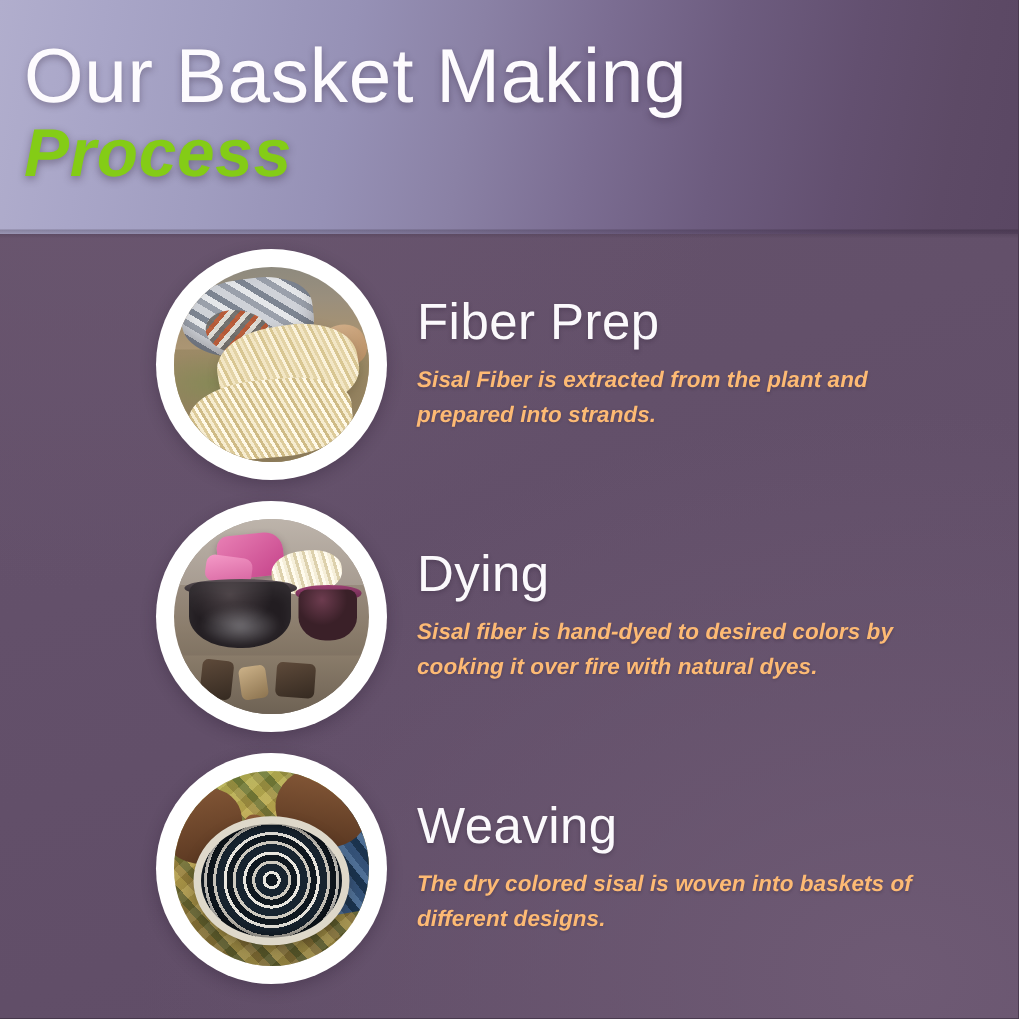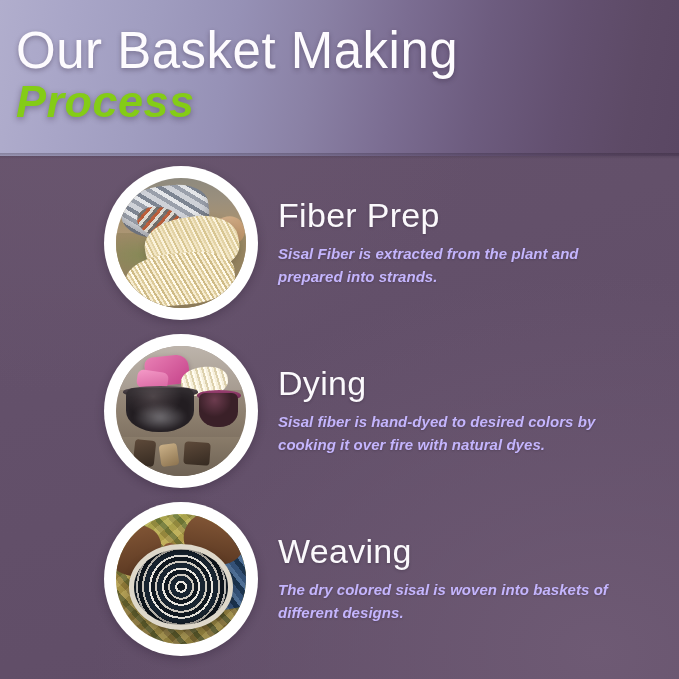--- a/index.html
+++ b/index.html
@@ -106,21 +106,21 @@
     color:#fbf9fc;
     line-height:1.08;
     letter-spacing:.3px;
     margin:0 0 8px 0;
     text-shadow:0 1px 3px rgba(40,26,48,.30);
   }
   .step-desc{
     font-size:15px;
     font-weight:700;
     font-style:italic;
-    color:#c4b5fd;
+    color:#fdba74;
     line-height:1.55;
     letter-spacing:.05px;
     margin:0;
     max-width:330px;
     text-shadow:0 1px 2px rgba(40,26,48,.26);
   }
 
   
   
   .ph-fiber{

